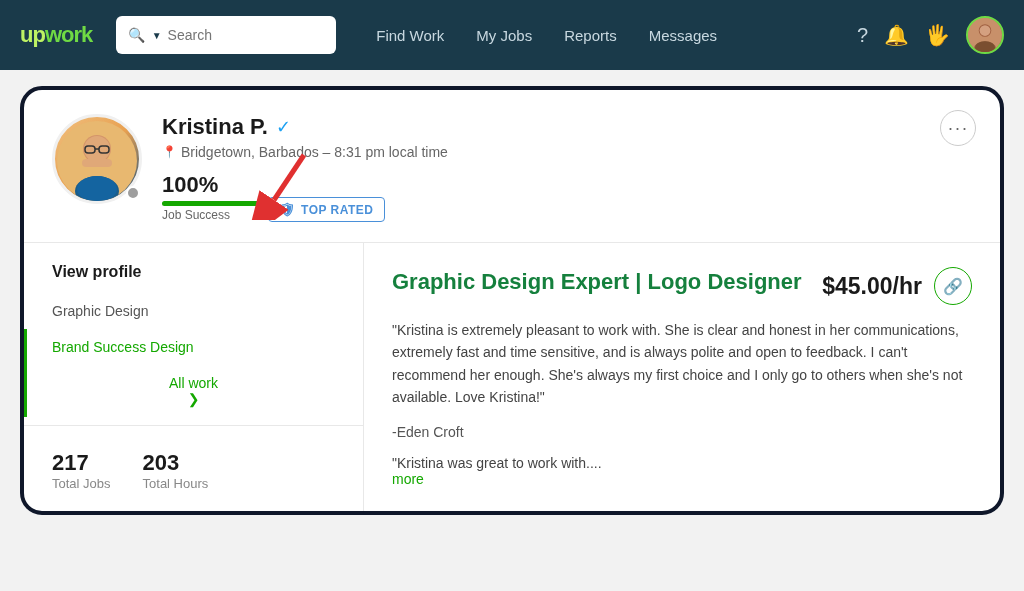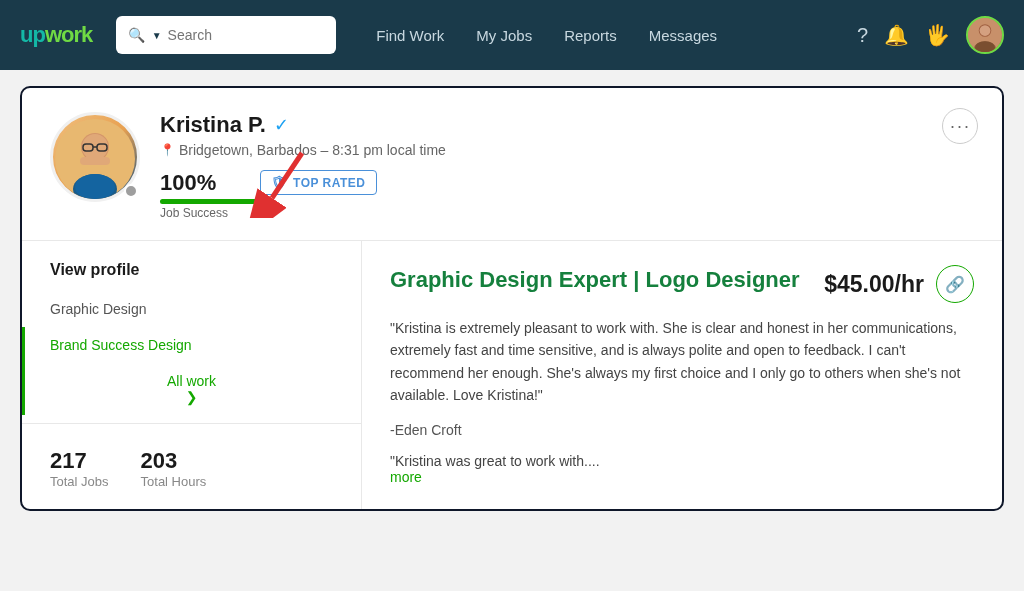--- a/index.html
+++ b/index.html
@@ -14,21 +14,21 @@
       padding: 0 20px;
       gap: 16px;
     }
     .navbar-logo {
       color: #6fda44;
       font-size: 22px;
       font-weight: 900;
       letter-spacing: -1px;
       margin-right: 8px;
     }
-    .navbar-logo span { color: #14b8a6; }
+    .navbar-logo span { color: #bef264; }
     .search-bar {
       display: flex;
       align-items: center;
       background: #fff;
       border-radius: 6px;
       padding: 6px 12px;
       gap: 6px;
       width: 220px;
       height: 38px;
     }
@@ -85,22 +85,22 @@
 
     
     .main-content {
       padding: 16px 20px;
       background: #f2f2f2;
     }
 
     
     .profile-card {
       background: #fff;
-      border-radius: 10px;
-      border: 2px solid #0f172a;
+      border-radius: 22px;
+      border: 4px solid #0f172a;
       overflow: hidden;
     }
 
     
     .profile-header {
       padding: 24px 28px 20px 28px;
       display: flex;
       align-items: flex-start;
       gap: 20px;
       border-bottom: 1px solid #e8e8e8;
@@ -155,22 +155,22 @@
       color: #666;
       font-size: 14px;
       display: flex;
       align-items: center;
       gap: 4px;
       margin-bottom: 12px;
     }
     .location-pin { color: #e05a5a; font-size: 12px; }
     .job-success-row {
       display: flex;
-      align-items: flex-start;
-      gap: 0;
+      align-items: flex-end;
+      gap: 6px;
     }
     .job-success-block { display: flex; flex-direction: column; }
     .job-success-pct {
       font-size: 22px;
       font-weight: 700;
       color: #1a1a1a;
     }
     .progress-bar-wrap {
       width: 100px;
       height: 5px;

